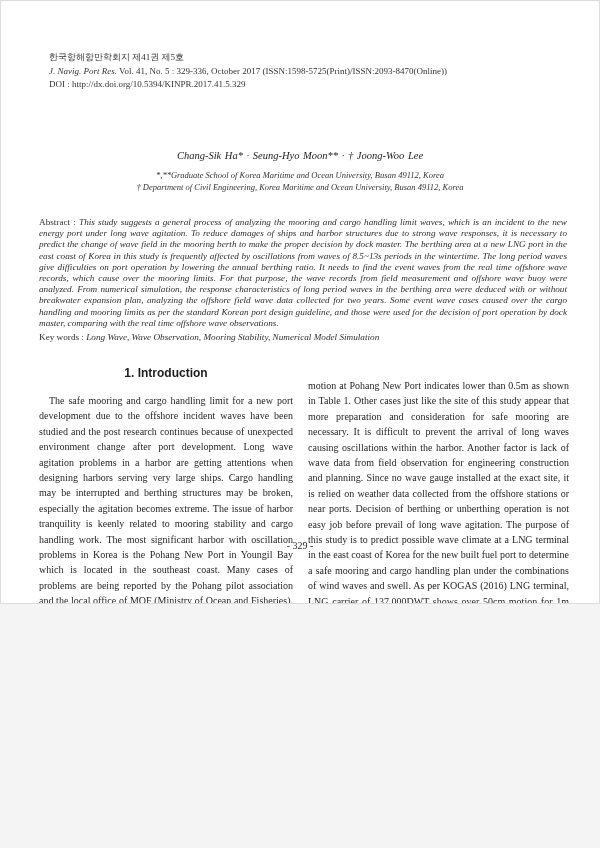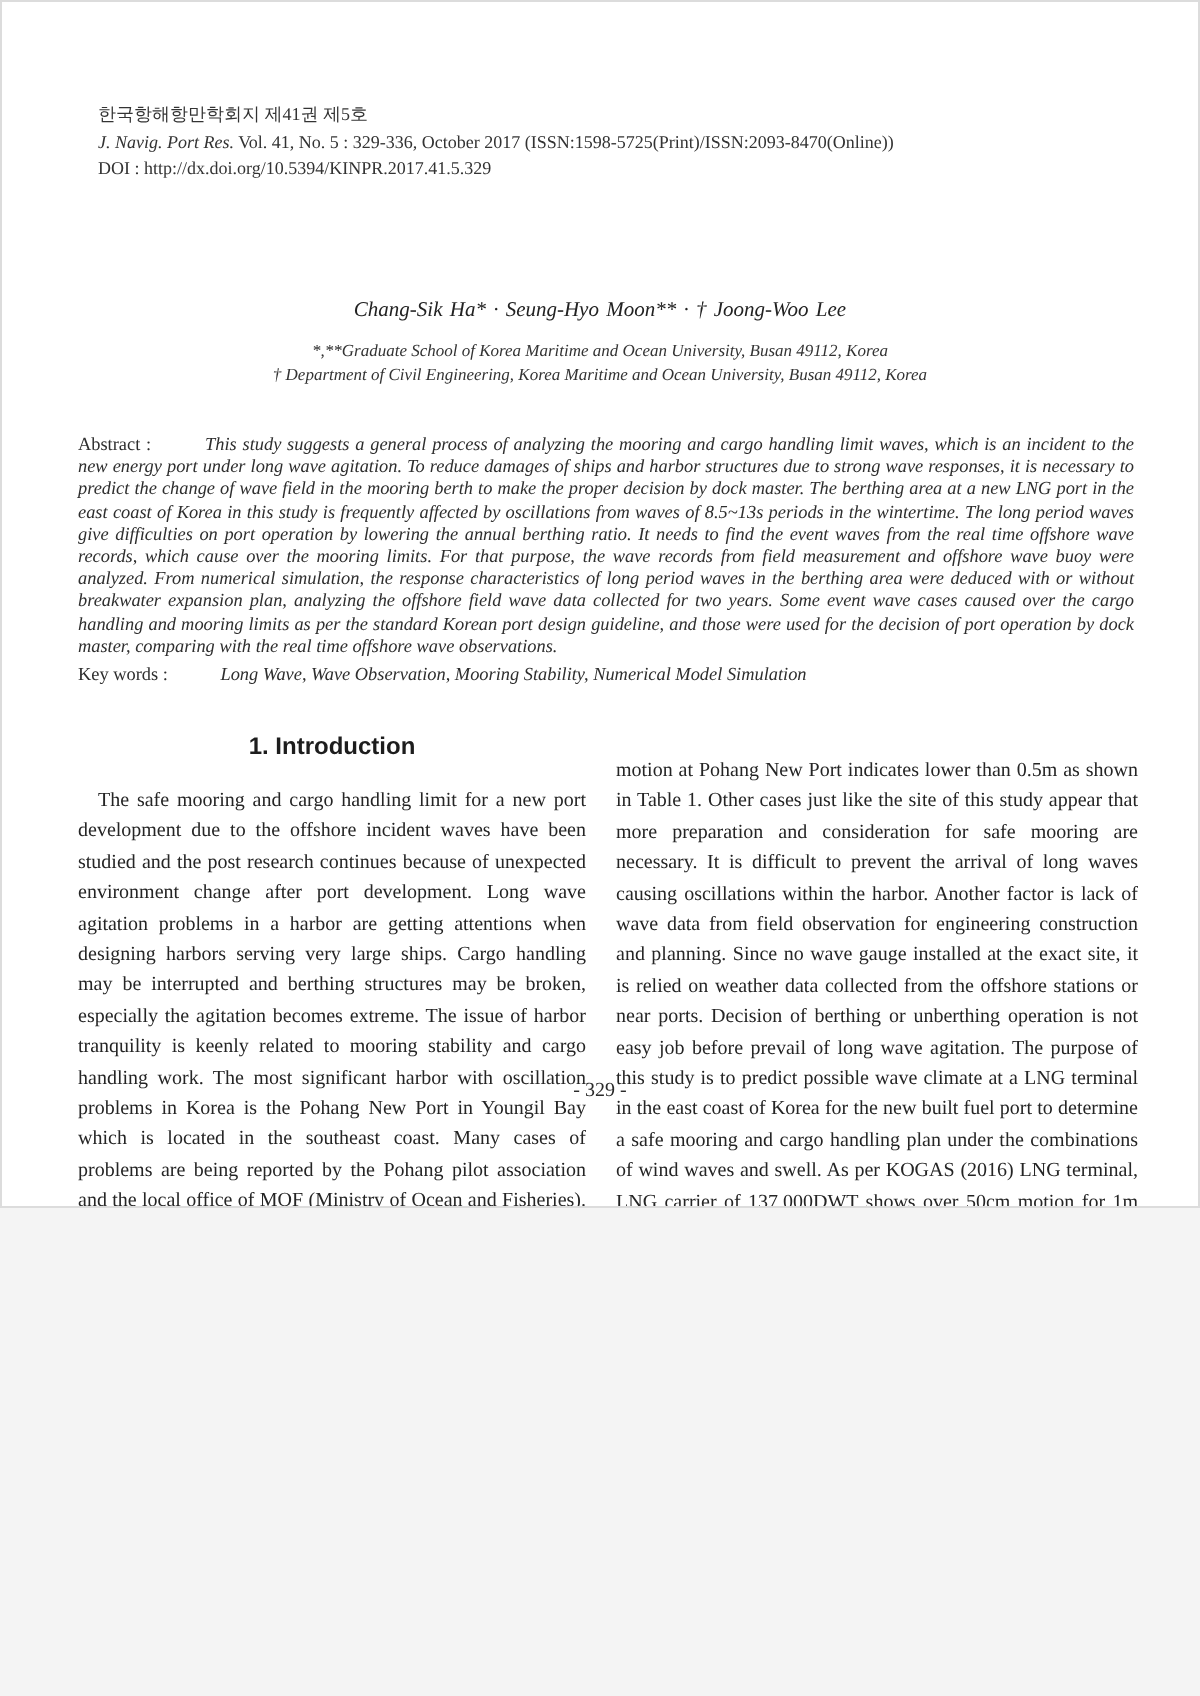--- a/index.html
+++ b/index.html
@@ -72,21 +72,21 @@
     top: 216px;
     left: 38px;
     width: 528px;
     margin: 0;
     font-size: 9.2px;
     line-height: 11.2px;
     text-align: justify;
     color: #2e2e2e;
   }
   .abstract .label, .keywords .label { font-style: normal; }
-  .abstract .body-it, .keywords .body-it { font-style: italic; margin-left: 24px; }
+  .abstract .body-it, .keywords .body-it { font-style: italic; }
   .keywords {
     position: absolute;
     top: 331px;
     left: 38px;
     width: 528px;
     margin: 0;
     font-size: 9.2px;
     color: #2e2e2e;
   }
   

